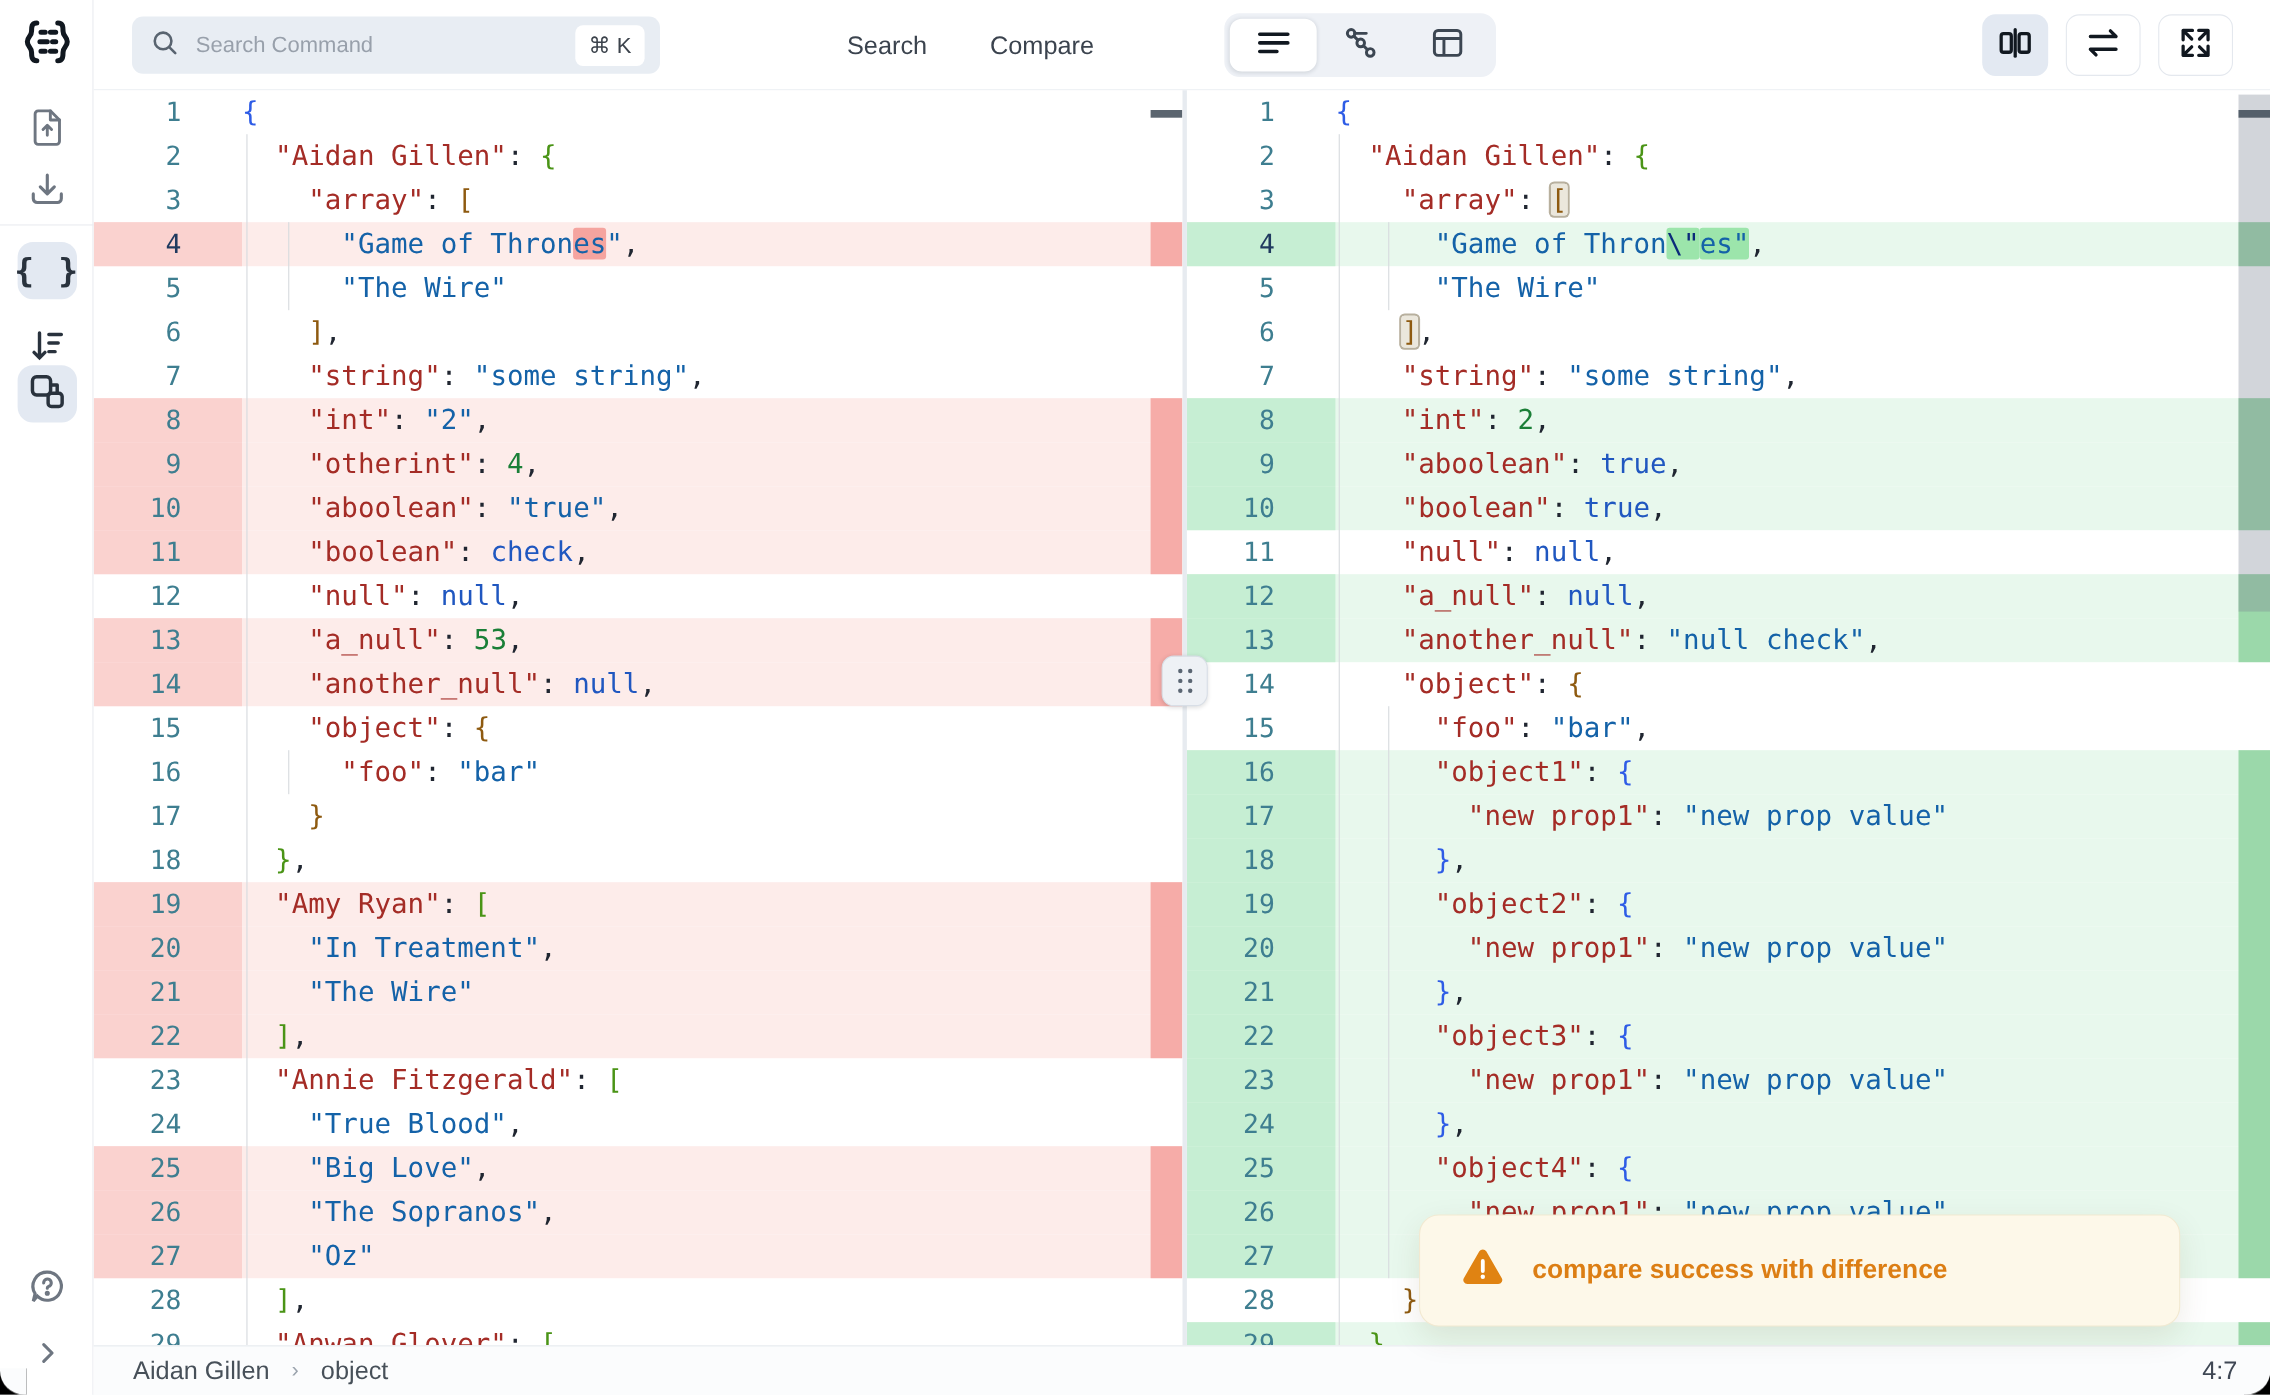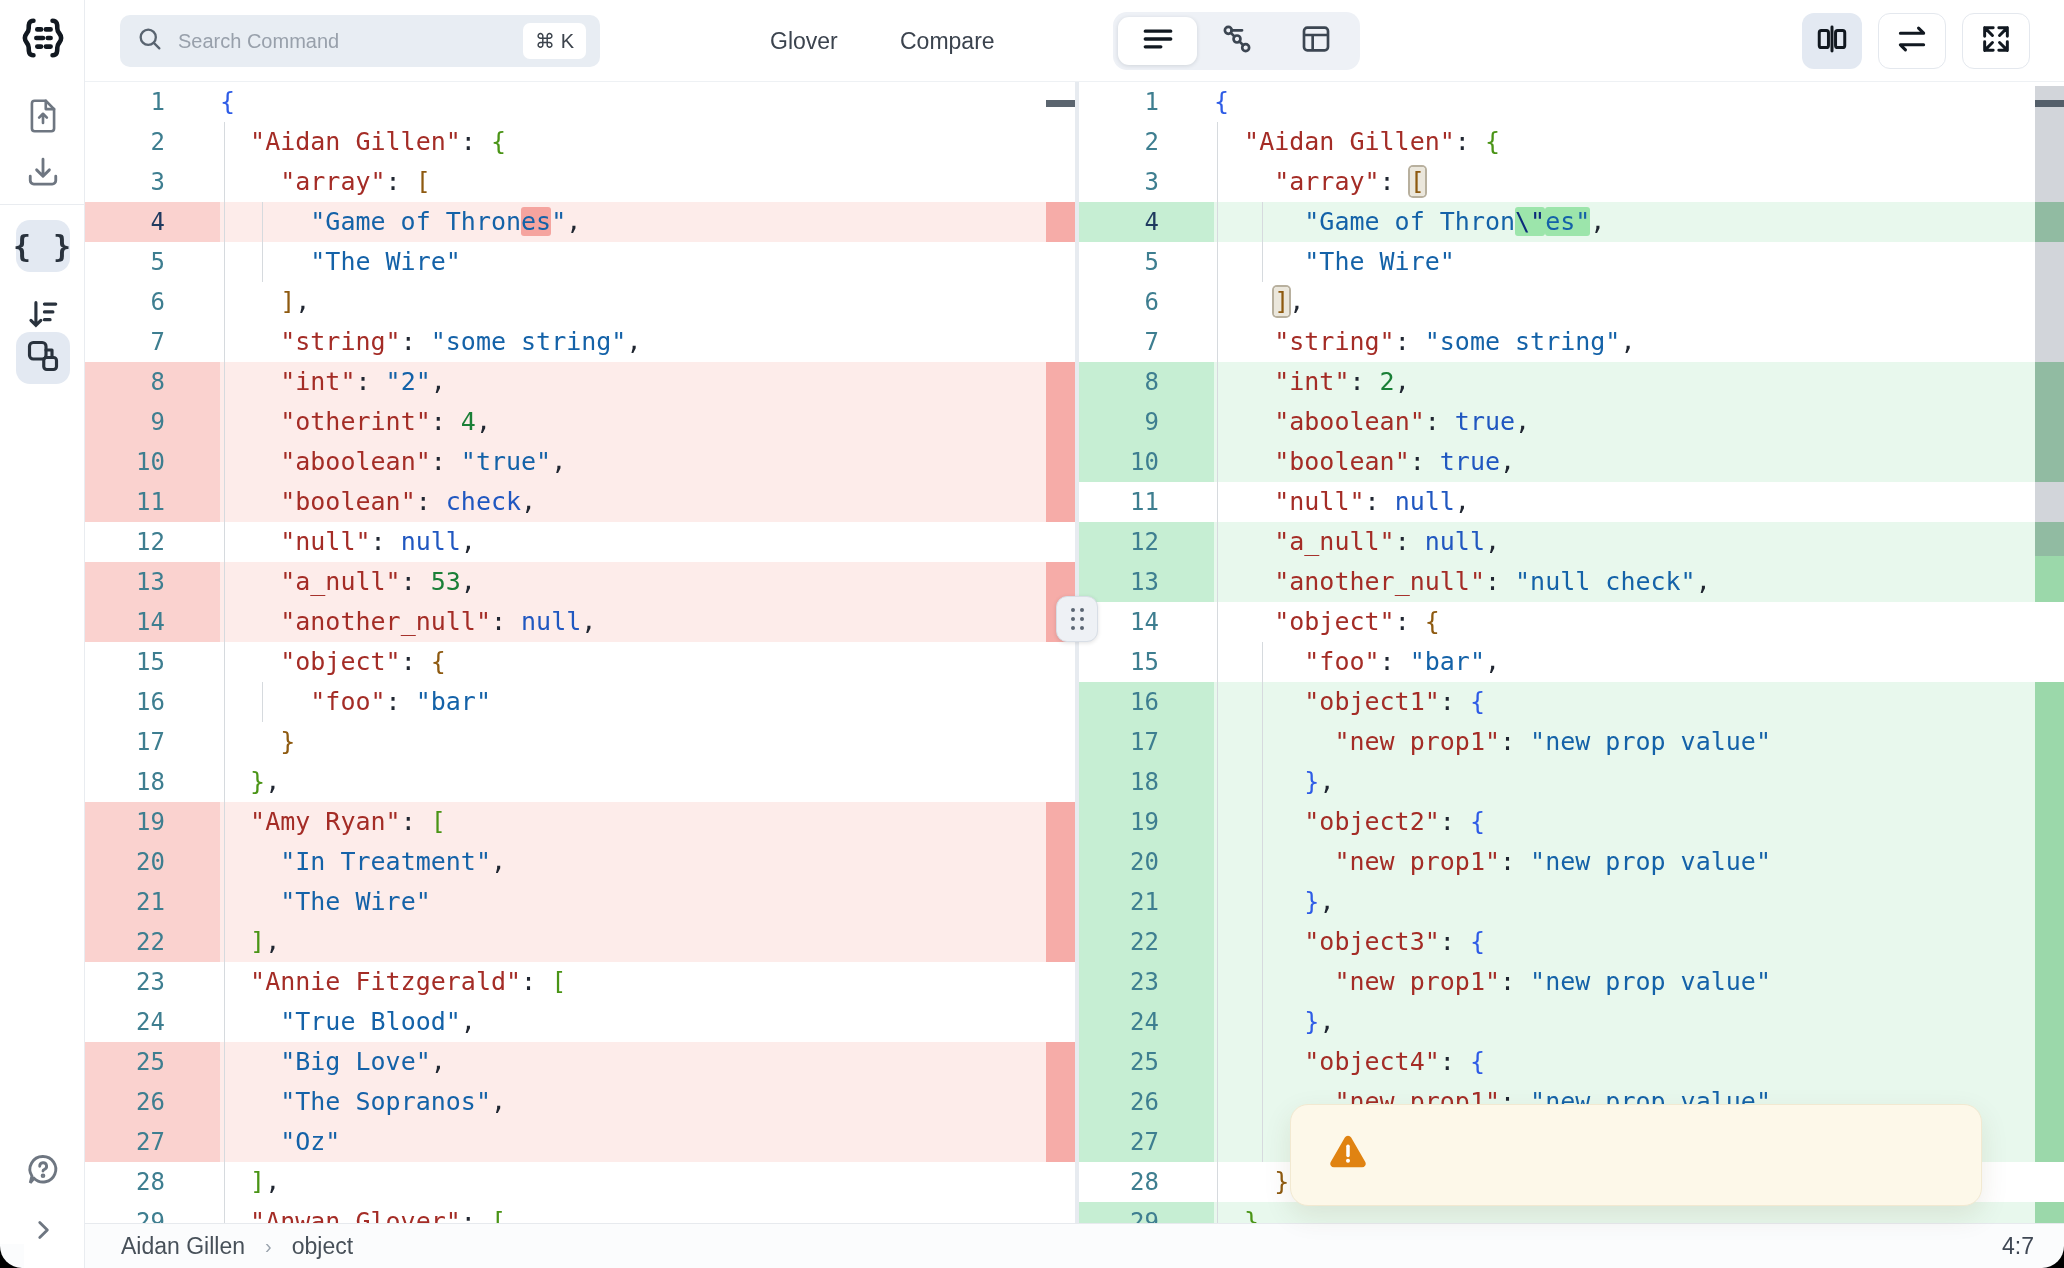--- a/index.html
+++ b/index.html
@@ -169,21 +169,21 @@
     <span class="mag">
       <svg width="28" height="28" viewBox="0 0 24 24" fill="none" stroke="#596470" stroke-width="2" stroke-linecap="round">
         <circle cx="10.5" cy="10.5" r="6.5"></circle>
           <path d="M15.5 15.5 L20 20"></path>
       </svg>
     </span>
     <span id="search-placeholder">Search Command</span>
     <span id="search-kbd">⌘ K</span>
   </div>
 
-  <div id="format-btn" class="abs txt-btn">Glover</div>
+  <div id="format-btn" class="abs txt-btn">Search</div>
   <div id="unescape-btn" class="abs txt-btn">Compare</div>
 
   <div id="seg-control" class="abs">
     <div class="seg active">
       <span>
         <svg width="34" height="30" viewBox="0 0 24 20" stroke="#111820" stroke-width="2.3" stroke-linecap="round">
           <path d="M3 4.5 h18 M3 10 h18 M3 15.5 h11"></path>
         </svg>
       </span>
     </div>
@@ -523,20 +523,21 @@
 </div>
 
 <div id="toast" class="abs">
   <span>
     <svg width="42" height="40" viewBox="0 0 24 22">
       <path d="M10.2 2.2 a2.1 2.1 0 0 1 3.6 0 l8 13.8 a2.1 2.1 0 0 1 -1.8 3.2 H4 a2.1 2.1 0 0 1 -1.8 -3.2 Z" fill="#e08312"></path>
       <path d="M12 7.2 v5.2" stroke="#fff" stroke-width="2" stroke-linecap="round"></path>
       <circle cx="12" cy="15.4" r="1.15" fill="#fff"></circle>
     </svg>
   </span>
+  <span id="toast-msg">compare success with difference</span>
 </div>
 
 <div class="corner" id="corner-l">
     <div></div>
   </div>
 <div class="corner" id="corner-r">
     <div></div>
   </div>
 
 </body></html>

